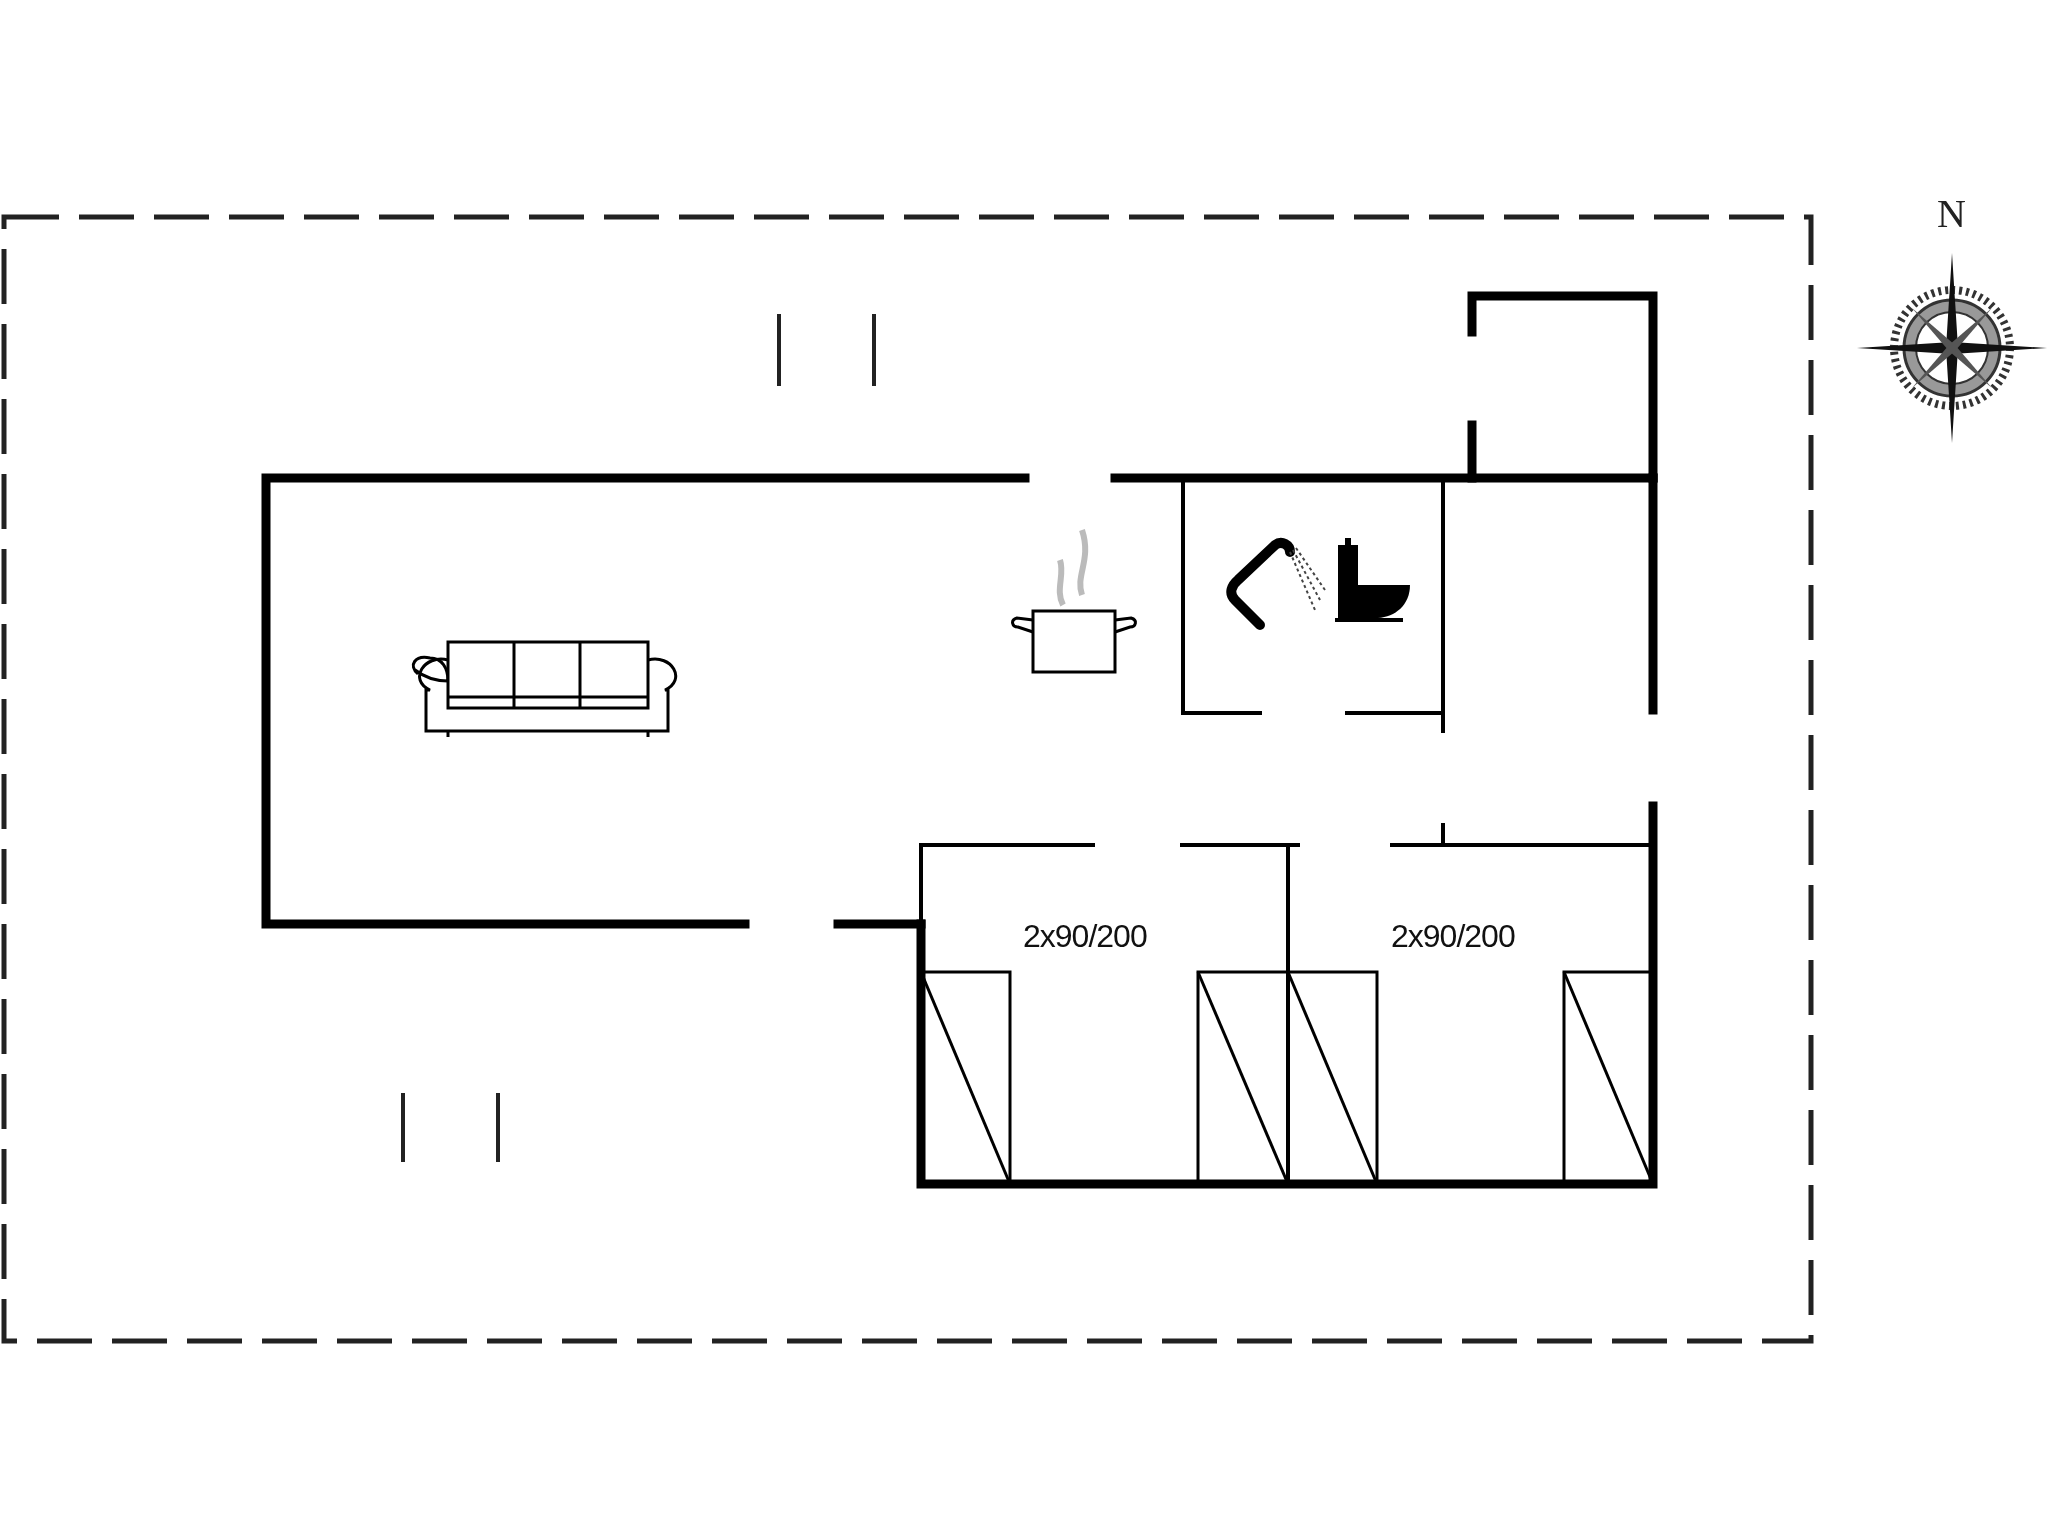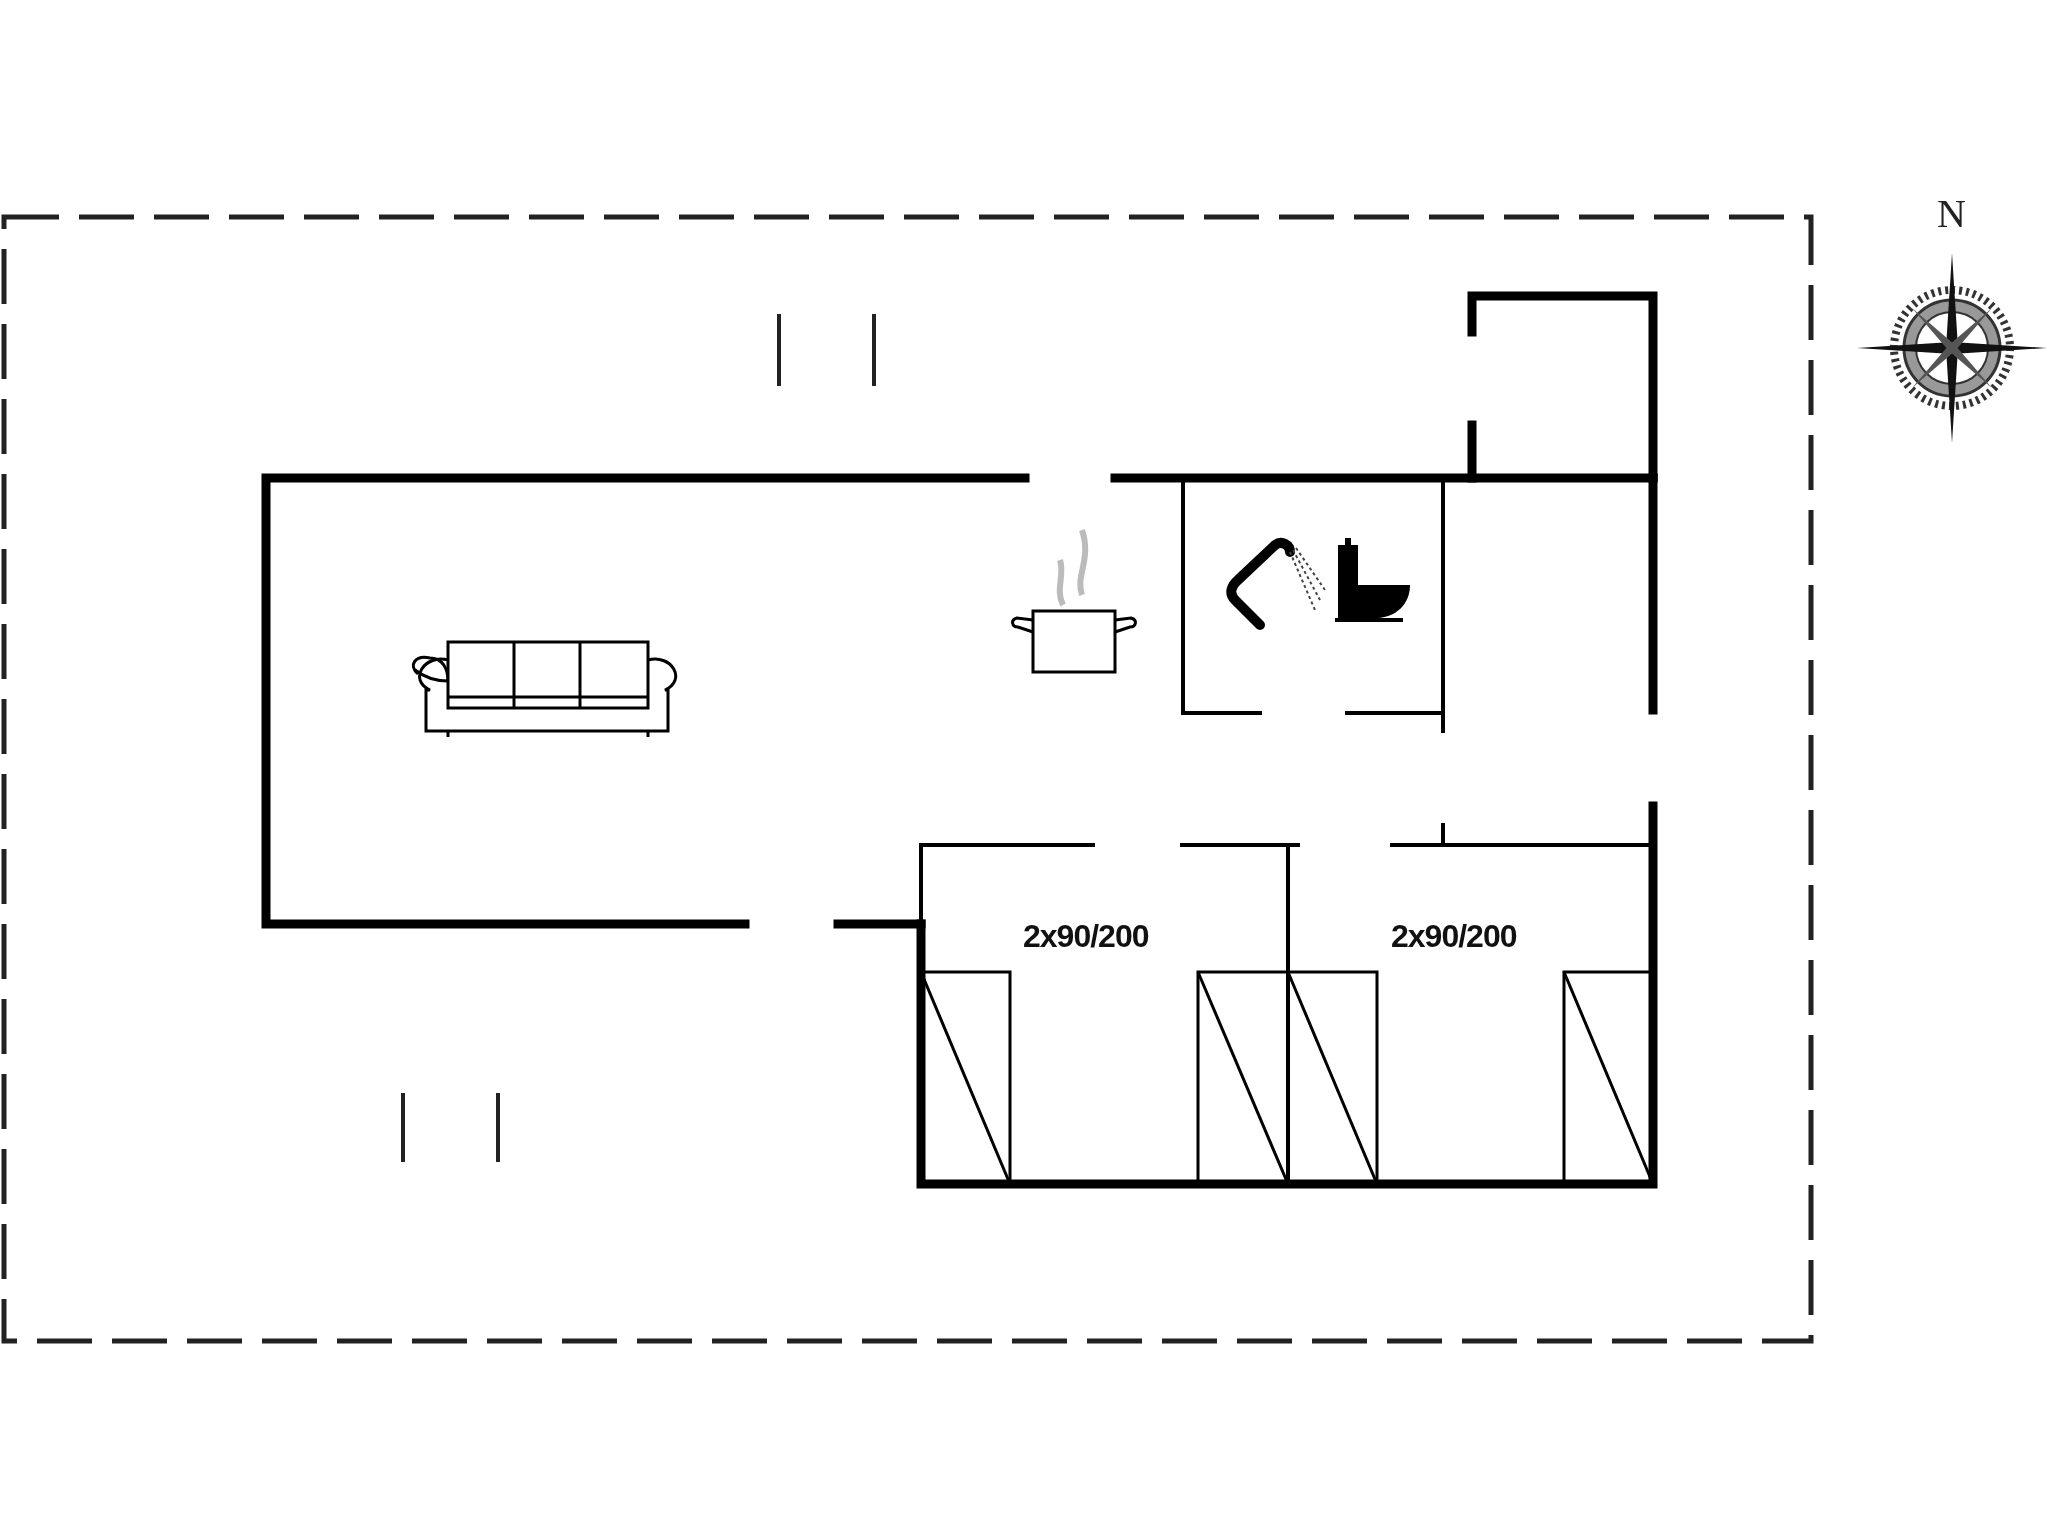--- a/index.html
+++ b/index.html
@@ -1,20 +1,20 @@
 <!DOCTYPE html>
 <html><head>
 <meta charset="utf-8">
 <style>
   html, body { margin:0; padding:0; background:#ffffff; }
   body { width:2048px; height:1536px; position:relative; overflow:hidden;
          font-family:"Liberation Sans", sans-serif; }
   #plan { position:absolute; left:0; top:0; width:2048px; height:1536px; }
   .label { position:absolute; font-family:"Liberation Sans", sans-serif;
-           font-size:32px; color:#111; letter-spacing:-1px; white-space:nowrap;font-weight:bold; }
+           font-size:32px; color:#111; letter-spacing:-1px; white-space:nowrap; }
   .north { position:absolute; font-family:"Liberation Serif", serif;
            font-size:40px; color:#222; }
 </style>
 </head>
 <body>
 
 <svg id="plan" viewBox="0 0 2048 1536" xmlns="http://www.w3.org/2000/svg">
 
   <g>
     <rect x="4" y="217" width="1807" height="1124" fill="none" stroke="#222" stroke-width="5" stroke-dasharray="55,20"></rect>

